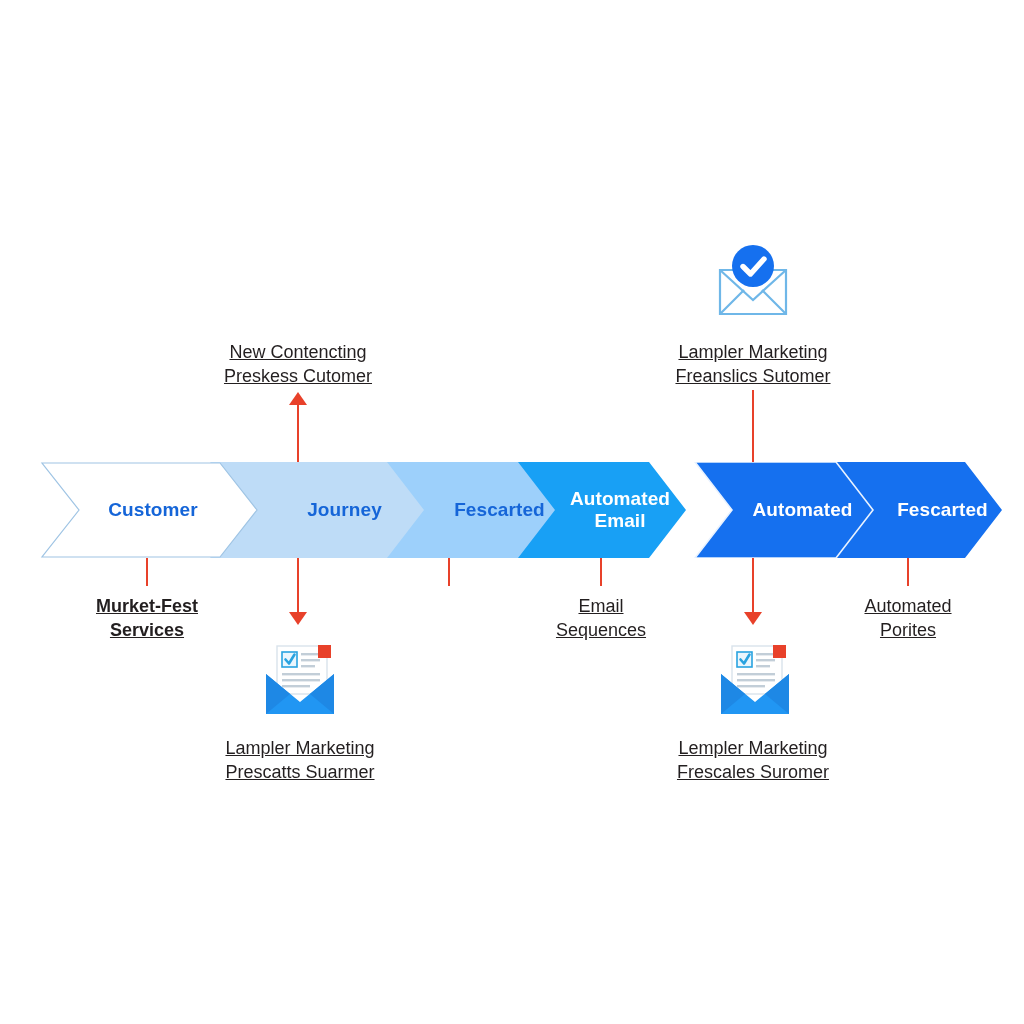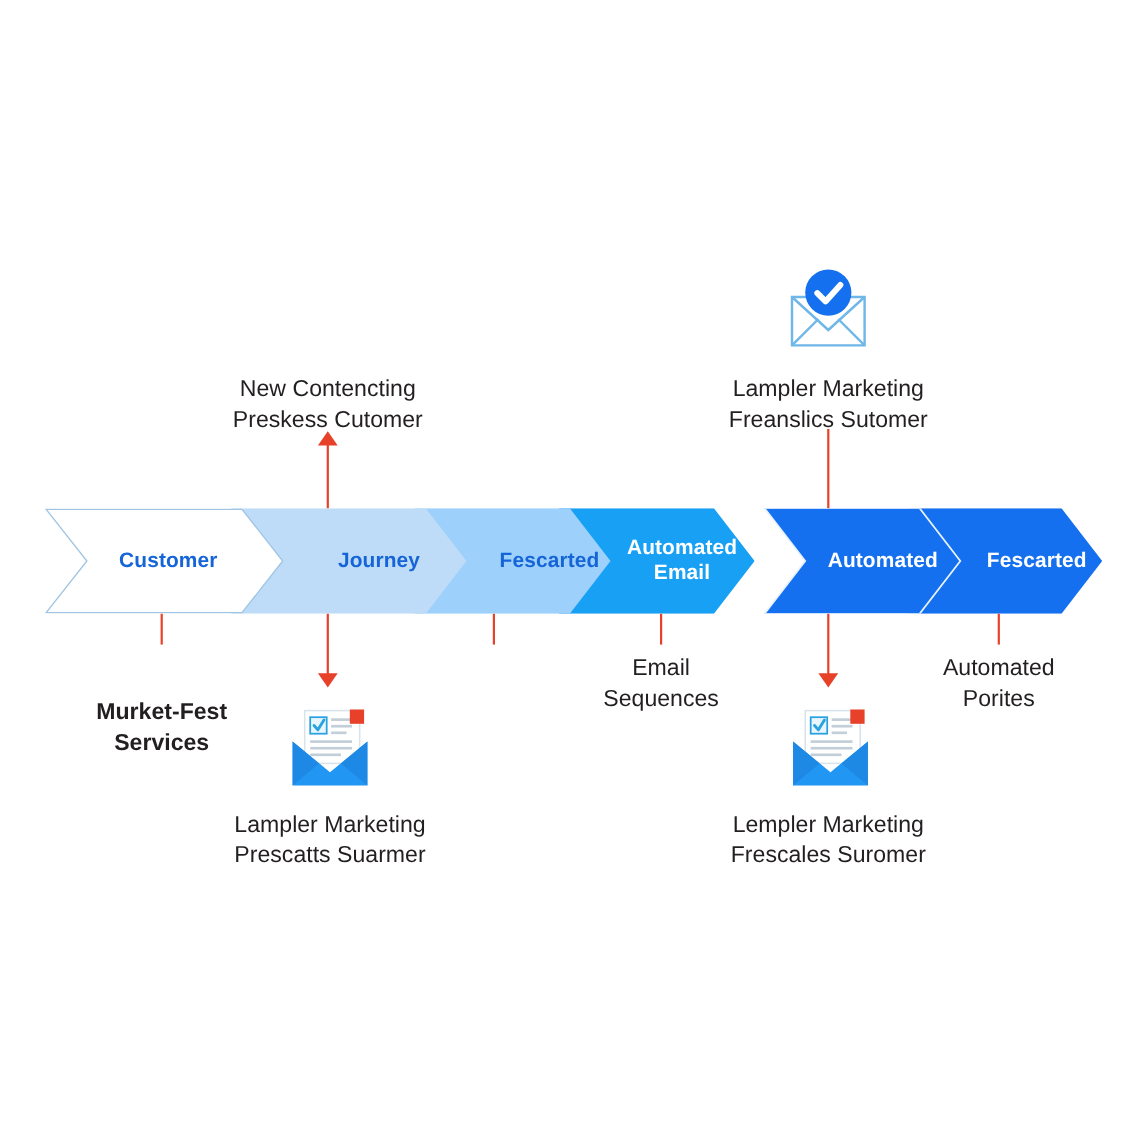--- a/index.html
+++ b/index.html
@@ -65,23 +65,24 @@
     border-right: 9px solid transparent;
   }
   .conn-head-up { border-bottom: 13px solid #E8412A; }
   .conn-head-down { border-top: 13px solid #E8412A; }
 
   
   .callout {
     position: absolute;
     text-align: center;
     color: #231f20;
-    font-size: 21px;
+    font-size: 18px;
     line-height: 1.35;
     white-space: pre-line;
+    text-decoration: underline;
   }
   .callout.bold { font-weight: bold; }
 
   
   .icon-box {
     position: absolute;
   }
 </style>
 </head>
 <body>
@@ -191,21 +192,21 @@
       <path d="M 6 34 L 6 74 L 30 54 Z" fill="#1e88e5"></path>
       <path d="M 74 34 L 74 74 L 50 54 Z" fill="#1e88e5"></path>
     </svg>
   </div>
 
   <div class="callout" style="left:178px; top:340px; width:240px;">New Contencting
 Preskess Cutomer</div>
   <div class="callout" style="left:633px; top:340px; width:240px;">Lampler Marketing
 Freanslics Sutomer</div>
 
-  <div class="callout bold" style="left:57px; top:594px; width:180px;margin-top:40px;">Murket-Fest
+  <div class="callout bold" style="left:57px; top:594px; width:180px;">Murket-Fest
 Services</div>
   <div class="callout" style="left:511px; top:594px; width:180px;">Email
 Sequences</div>
   <div class="callout" style="left:818px; top:594px; width:180px;">Automated
 Porites</div>
 
   <div class="callout" style="left:180px; top:736px; width:240px;">Lampler Marketing
 Prescatts Suarmer</div>
   <div class="callout" style="left:633px; top:736px; width:240px;">Lempler Marketing
 Frescales Suromer</div>

